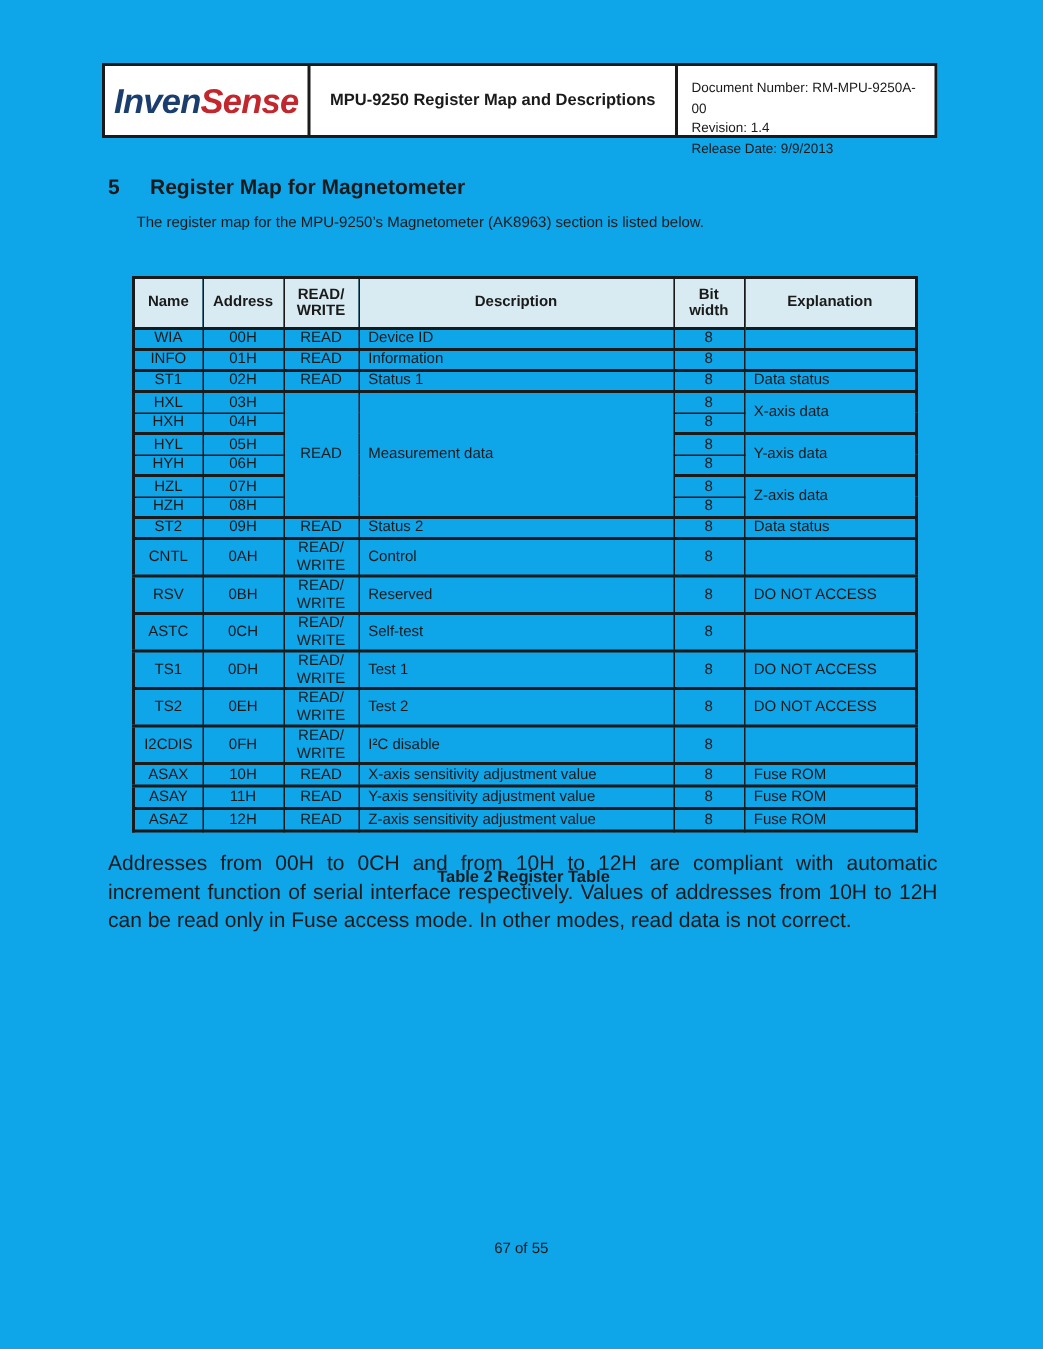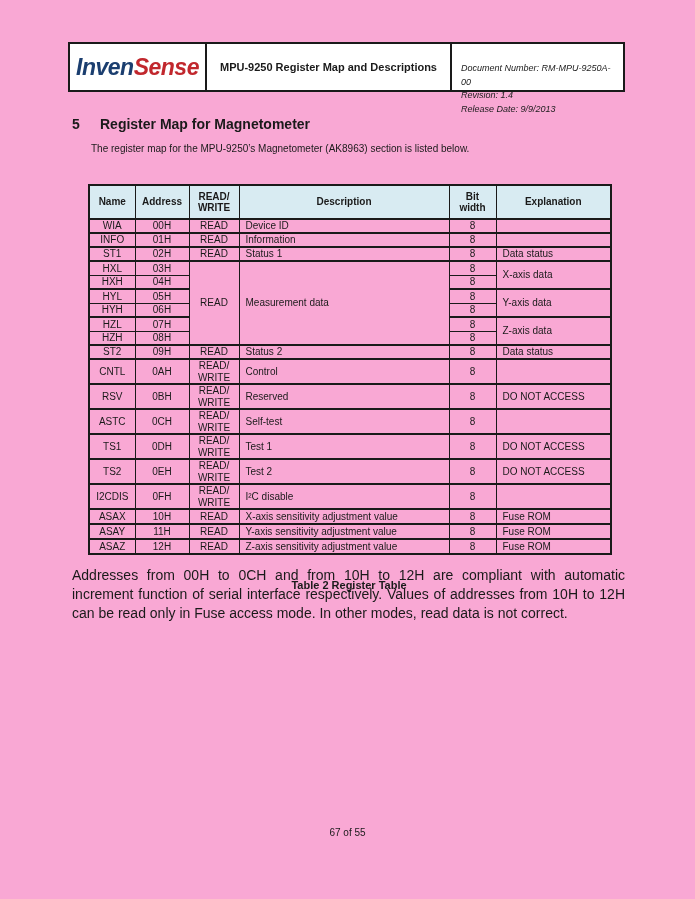--- a/index.html
+++ b/index.html
@@ -1,19 +1,19 @@
 <!DOCTYPE html>
 <html><head>
 <meta charset="utf-8">
 <style>
   * { margin:0; padding:0; box-sizing:border-box; }
   html,body { background:#ffffff; }
   body { font-family:"Liberation Sans", sans-serif; color:#1a1a1a; }
   .page {
-    position:relative; width:695px; height:899px; background:#f9a8d4;
+    position:relative; width:695px; height:899px; background:#0ea5e9;
     overflow:hidden;
   }
 
   
   .header-box {
     position:absolute; left:68px; top:42px; width:557px; height:50px;
     border:2px solid #1a1a1a; display:flex; background:#ffffff;
   }
   .logo-cell {
     width:137px; border-right:2px solid #1a1a1a;
@@ -21,21 +21,21 @@
   }
   .logo-text { font-style:italic; font-weight:bold; font-size:23px; letter-spacing:-0.5px; white-space:nowrap; }
   .logo-blue { color:#1b3e6f; }
   .logo-red  { color:#c1272d; }
   .title-cell {
     width:245px; border-right:2px solid #1a1a1a;
     display:flex; align-items:center; justify-content:center;
     font-weight:bold; font-size:11px; text-align:center; padding:16px 8px;
   }
   .info-cell {
-    flex:1; padding:18px 4px 0 9px; font-size:9px; line-height:1.5;font-style:italic;
+    flex:1; padding:8px 4px 0 9px; font-size:9px; line-height:1.5;
   }
 
   
   .section-heading {
     position:absolute; left:72px; top:116px;
     font-size:14px; font-weight:bold; white-space:nowrap;
   }
   .section-number { display:inline-block; width:28px; }
   .intro-text {
     position:absolute; left:60px; top:143px; font-size:10px; white-space:nowrap;margin-left:31px;

